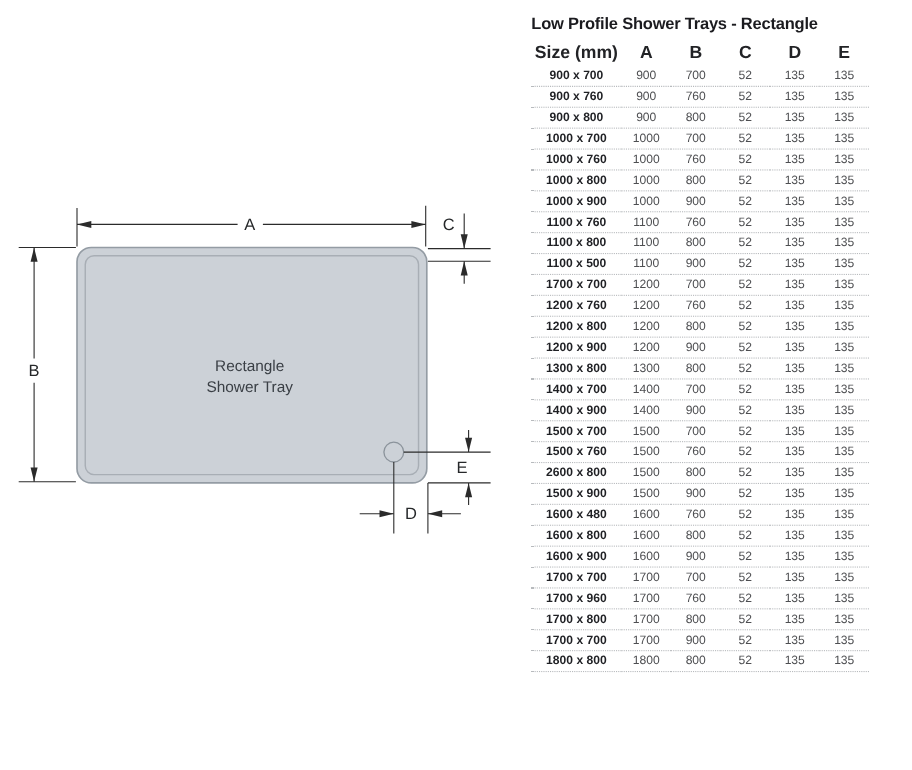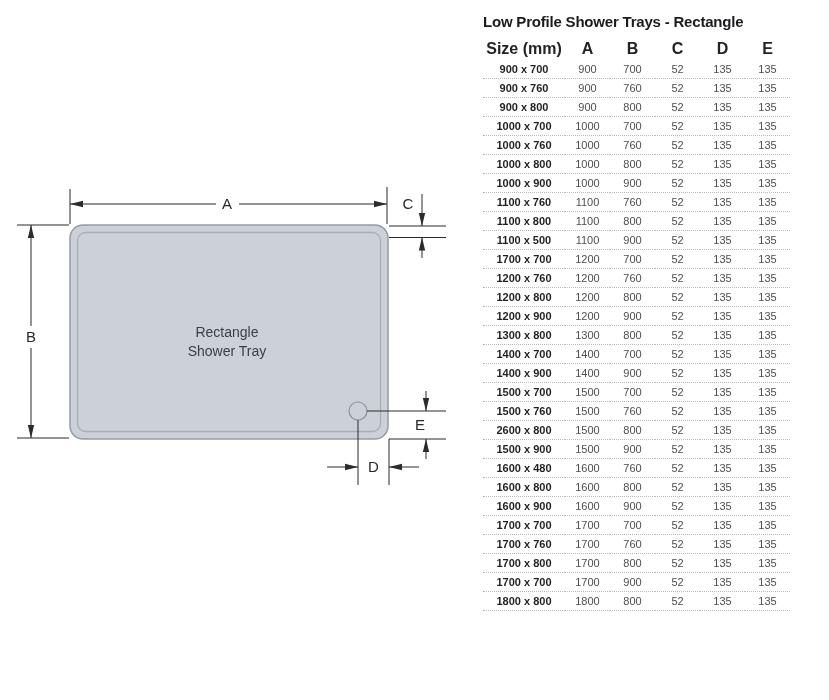--- a/index.html
+++ b/index.html
@@ -329,21 +329,21 @@
         </tr>
         <tr>
           <td class="size">1700 x 700</td>
           <td class="num">1700</td>
           <td class="num">700</td>
           <td class="num">52</td>
           <td class="num">135</td>
           <td class="num">135</td>
         </tr>
         <tr>
-          <td class="size">1700 x 760</td>
+          <td class="size">1700 x 960</td>
           <td class="num">1700</td>
           <td class="num">760</td>
           <td class="num">52</td>
           <td class="num">135</td>
           <td class="num">135</td>
         </tr>
         <tr>
           <td class="size">1700 x 800</td>
           <td class="num">1700</td>
           <td class="num">800</td>

